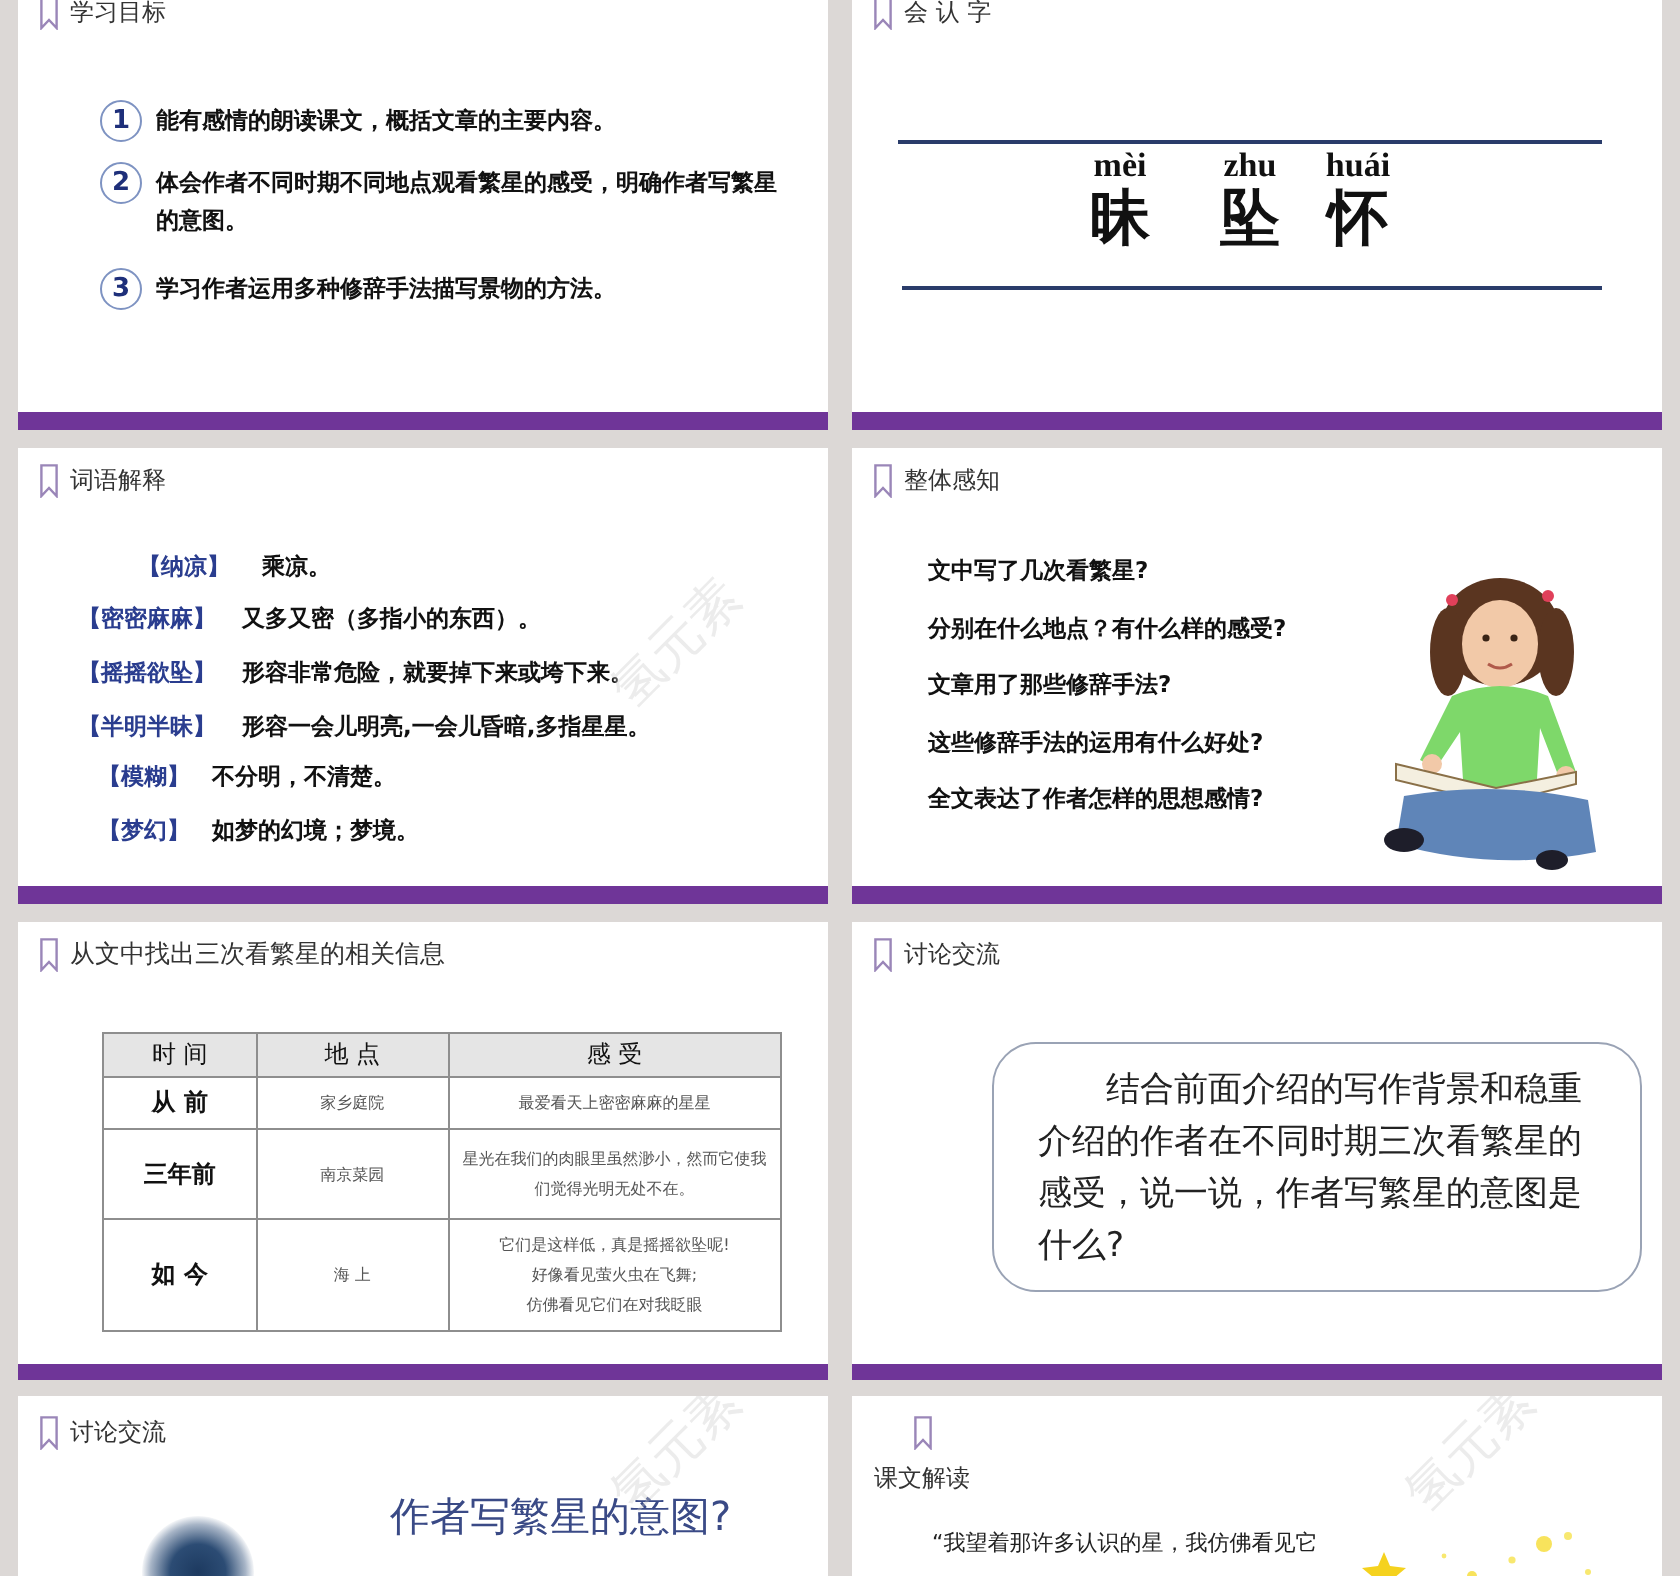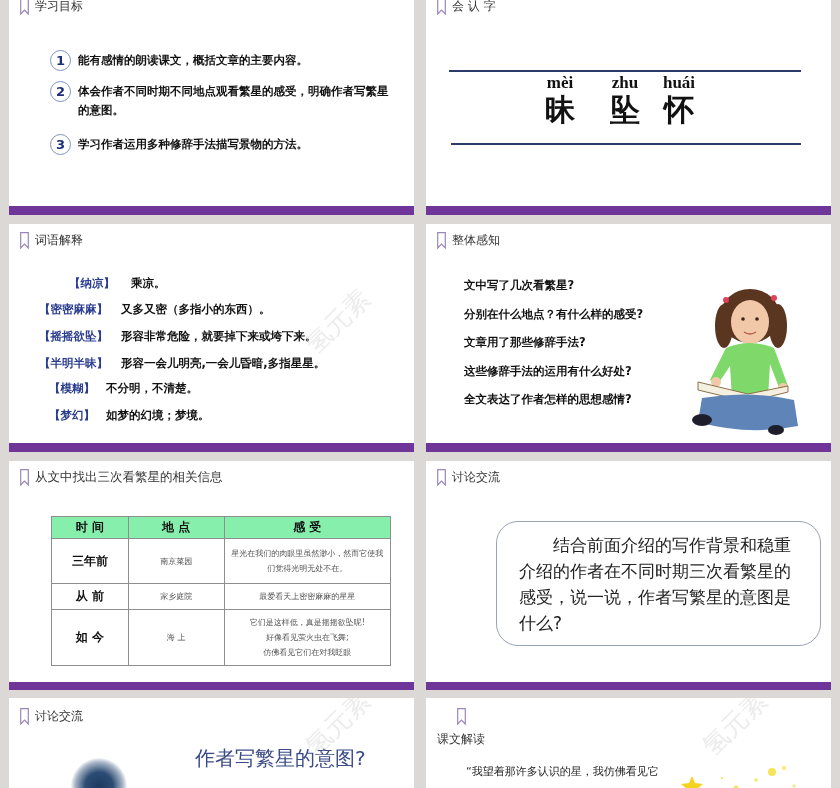--- a/index.html
+++ b/index.html
@@ -103,23 +103,23 @@
       font-size: 8px;
       color: #555;
     }
     table.info th, table.info td {
       border: 1px solid #8e8e8e;
       text-align: center;
       vertical-align: middle;
       padding: 2px 3px;
     }
     table.info th {
-      background: #86efac;
+      background: #e5e5e5;
       font-size: 12px;
-      font-weight: bold;
+      font-weight: normal;
       color: #111;
       height: 22px;
     }
     table.info td.time {
       font-size: 12px;
       font-weight: bold;
       color: #111;
     }
     table.info td.feel { line-height: 15px; }
 
@@ -298,33 +298,33 @@
         <col style="width:167px">
     </colgroup>
     <thead>
       <tr>
         <th>时 间</th>
         <th>地 点</th>
         <th>感 受</th>
       </tr>
     </thead>
     <tbody>
+      <tr style="height:26px;">
+        <td class="time">从 前</td>
+        <td>家乡庭院</td>
+        <td class="feel">
+          <div>最爱看天上密密麻麻的星星</div>
+        </td>
+      </tr>
       <tr style="height:45px;">
         <td class="time">三年前</td>
         <td>南京菜园</td>
         <td class="feel">
           <div>星光在我们的肉眼里虽然渺小，然而它使我</div>
           <div>们觉得光明无处不在。</div>
-        </td>
-      </tr>
-      <tr style="height:26px;">
-        <td class="time">从 前</td>
-        <td>家乡庭院</td>
-        <td class="feel">
-          <div>最爱看天上密密麻麻的星星</div>
         </td>
       </tr>
       <tr style="height:56px;">
         <td class="time">如 今</td>
         <td>海 上</td>
         <td class="feel">
           <div>它们是这样低，真是摇摇欲坠呢!</div>
           <div>好像看见萤火虫在飞舞;</div>
           <div>仿佛看见它们在对我眨眼</div>
         </td>

